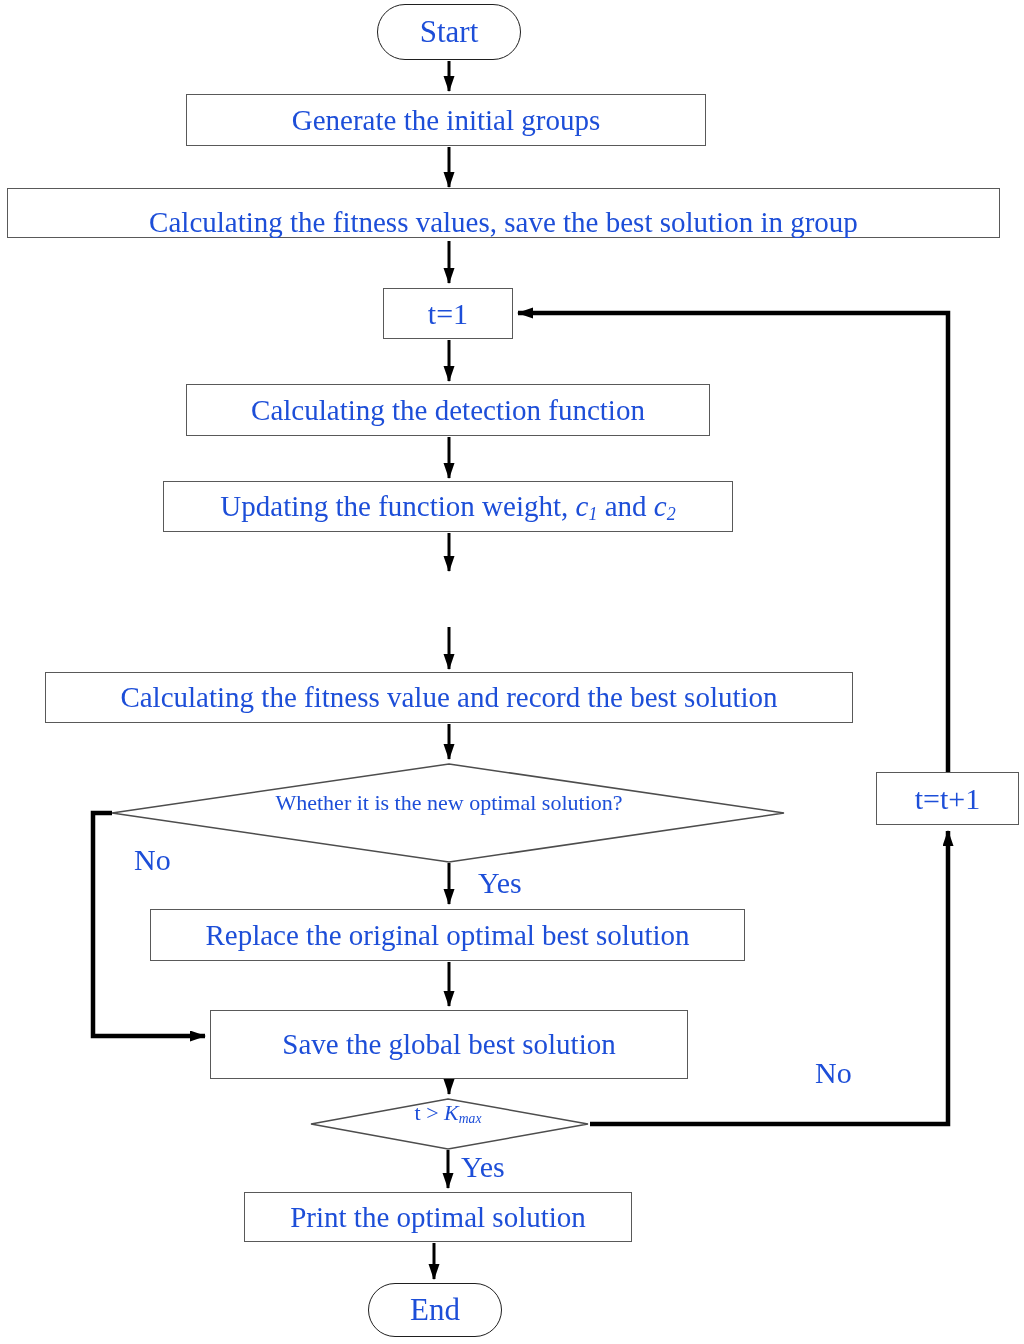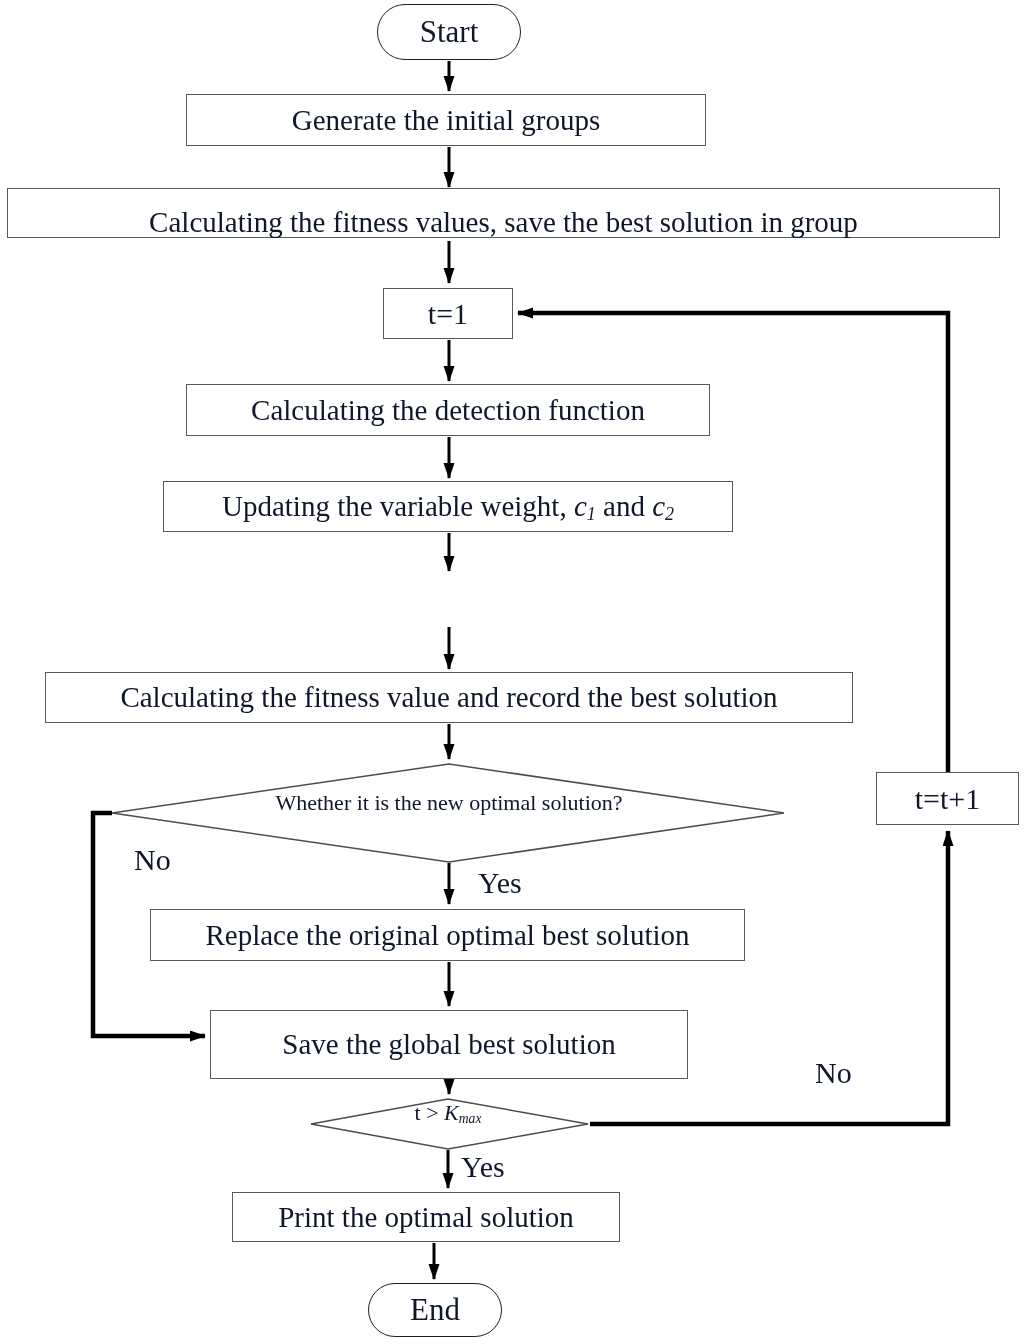--- a/index.html
+++ b/index.html
@@ -2,21 +2,21 @@
 <html><head>
 <meta charset="utf-8">
 <style>
   html, body { margin: 0; padding: 0; background: #ffffff; }
   .stage {
     position: relative;
     width: 1024px;
     height: 1344px;
     background: #ffffff;
     font-family: "Liberation Serif", "DejaVu Serif", serif;
-    color: #0f172a;
+    color: #1d4ed8;
     overflow: hidden;
   }
   svg.wires { position: absolute; left: 0; top: 0; z-index: 1; }
   .node {
     position: absolute;
     z-index: 2;
     box-sizing: border-box;
     display: flex;
     align-items: center;
     justify-content: center;
@@ -110,21 +110,21 @@
   <div class="node small-box" style="left:383px; top:288px; width:130px; height:51px;">
     <span>t=1</span>
   </div>
 
   <div class="node" style="left:186px; top:384px; width:524px; height:52px;">
     <span>Calculating the detection function</span>
   </div>
 
   <div class="node" style="left:163px; top:481px; width:570px; height:51px;">
     <span>
-      <span>Updating the variable weight, </span><span class="it">c</span><sub class="vsub">1</sub><span> and </span><span class="it">c</span><sub class="vsub">2</sub>
+      <span>Updating the function weight, </span><span class="it">c</span><sub class="vsub">1</sub><span> and </span><span class="it">c</span><sub class="vsub">2</sub>
     </span>
   </div>
 
 
   <div class="node" style="left:45px; top:672px; width:808px; height:51px;">
     <span>Calculating the fitness value and record the best solution</span>
   </div>
 
   <div class="diamond-text" style="left:150px; top:790px; width:598px; height:46px;">
     <span>Whether it is the new optimal solution?</span>
@@ -141,21 +141,21 @@
   <div class="diamond-text small-box" style="left:348px; top:1100px; width:200px; height:48px;">
     <span>
       <span>t &gt; </span><span class="it">K</span><sub class="vsub">max</sub>
     </span>
   </div>
 
   <div class="node small-box" style="left:876px; top:772px; width:143px; height:53px;">
     <span>t=t+1</span>
   </div>
 
-  <div class="node" style="left:232px; top:1192px; width:388px; height:50px;">
+  <div class="node" style="left:244px; top:1192px; width:388px; height:50px;">
     <span>Print the optimal solution</span>
   </div>
 
   <div class="node terminal" style="left:368px; top:1283px; width:134px; height:54px;">
     <span>End</span>
   </div>
 
   <div class="edge-label" style="left:478px; top:868px;">Yes</div>
   <div class="edge-label" style="left:134px; top:845px;">No</div>
   <div class="edge-label" style="left:461px; top:1152px;">Yes</div>

